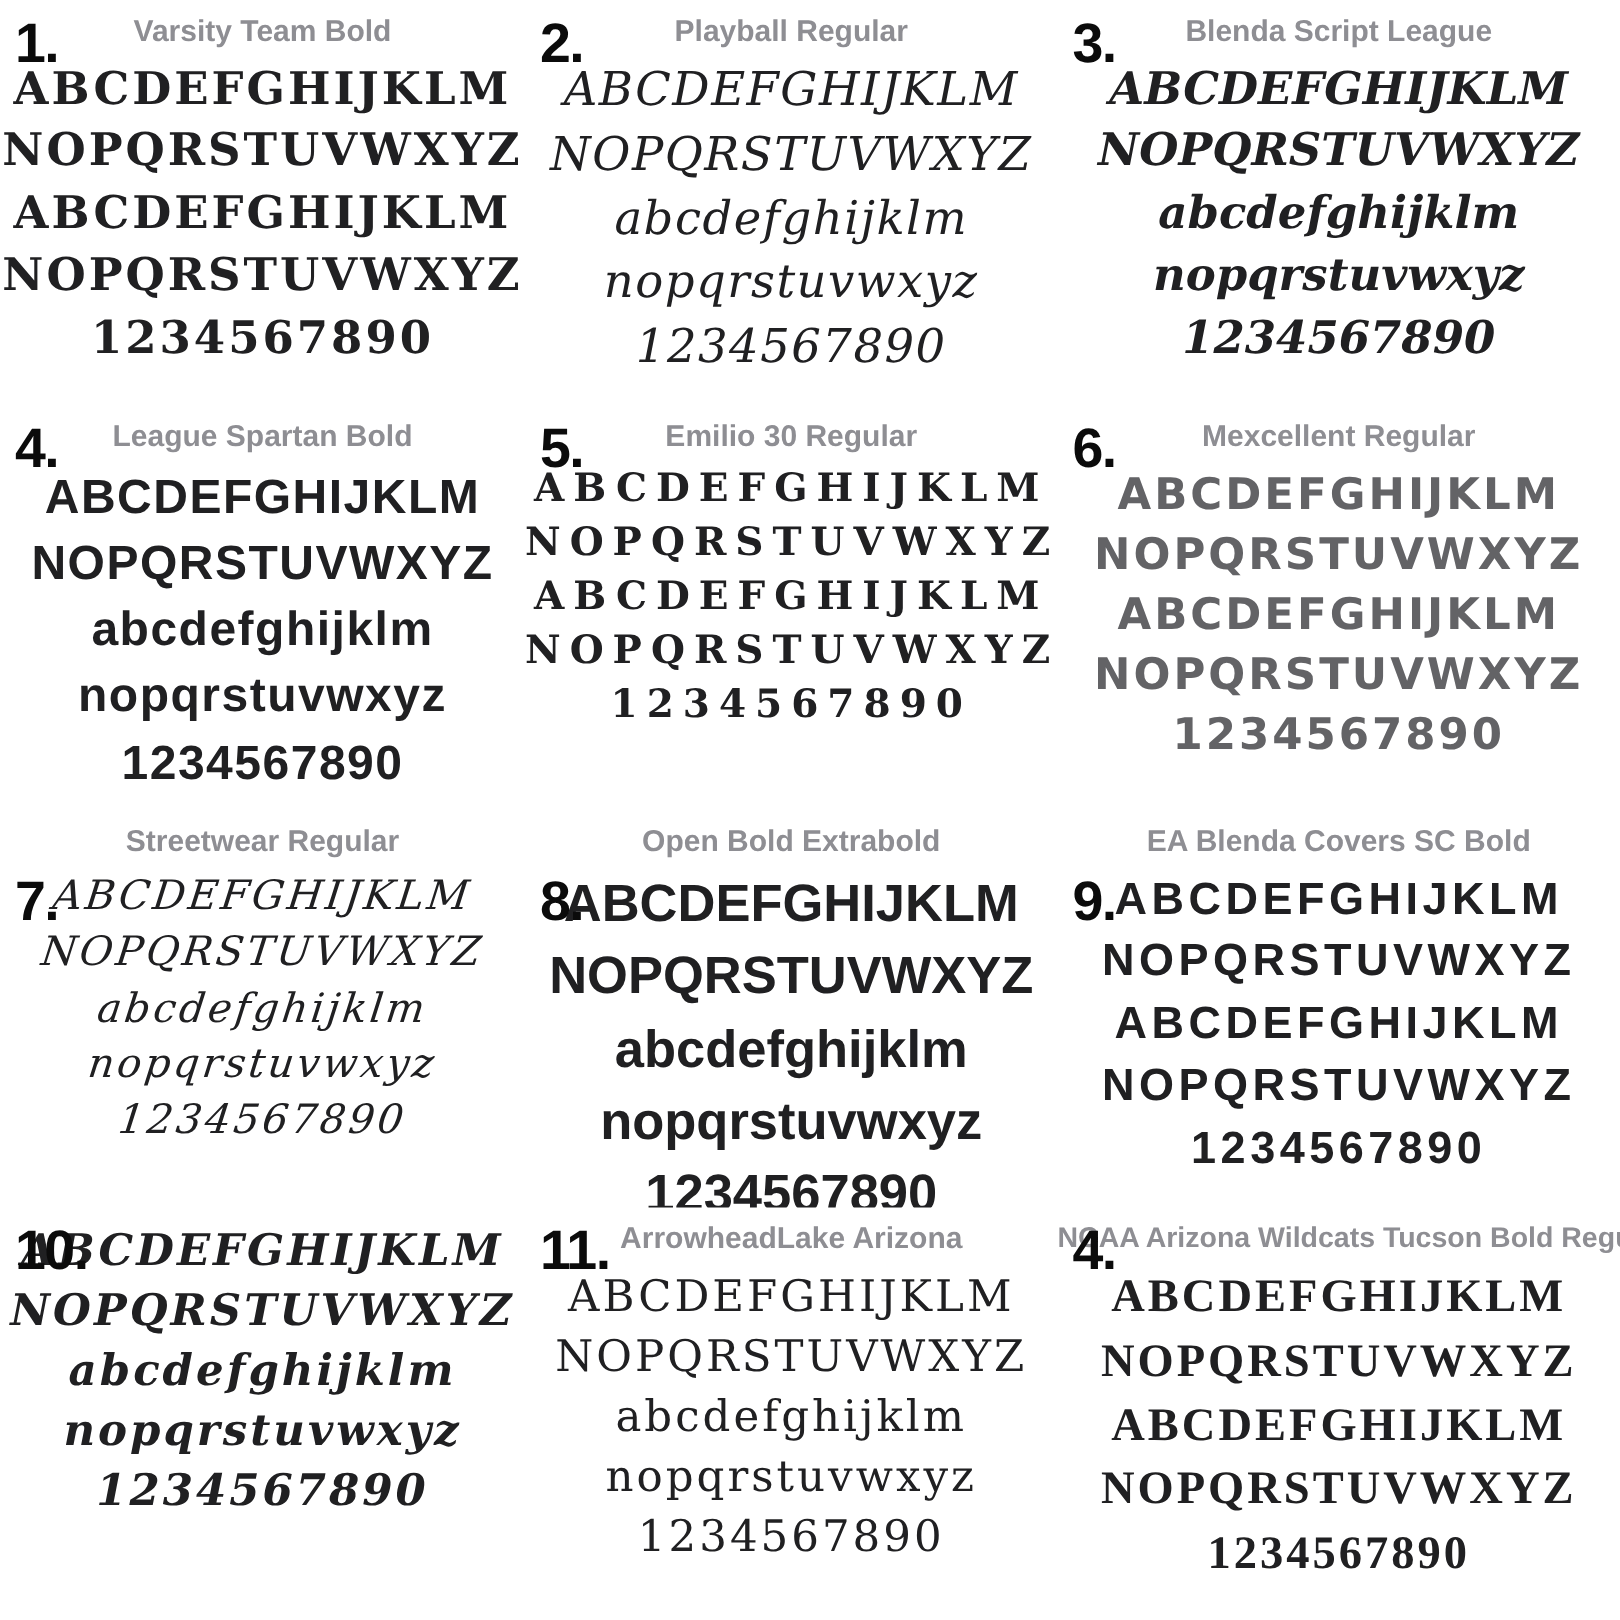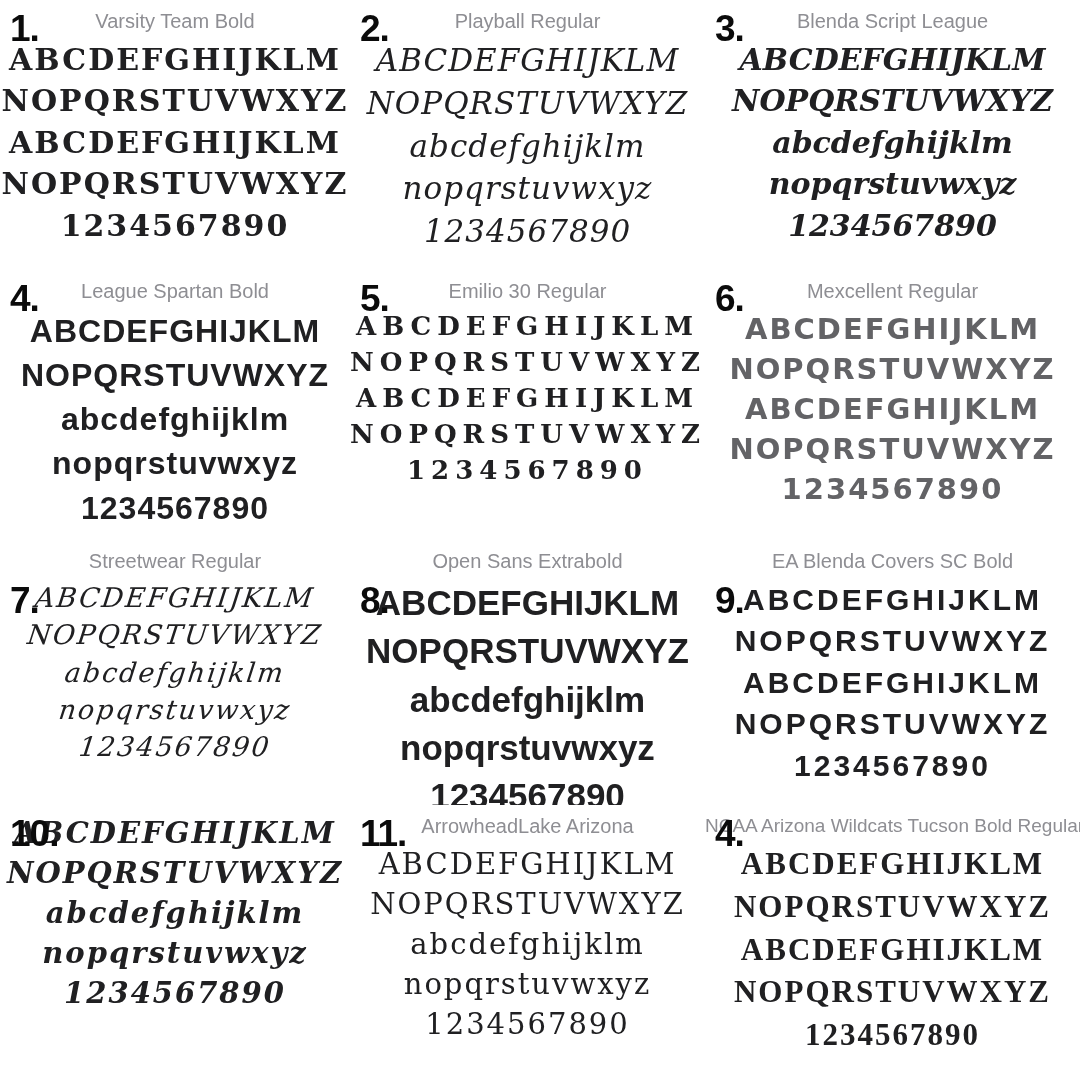--- a/index.html
+++ b/index.html
@@ -5,21 +5,21 @@
   html,body{margin:0;padding:0;background:#ffffff;}
   body{width:1080px;height:1080px;overflow:hidden;font-family:"Liberation Sans",sans-serif;}
   .sheet{display:grid;width:1080px;height:1080px;
          grid-template-columns:350px 355px 375px;
          grid-template-rows:270px 270px 265px 275px;}
   .cell{position:relative;text-align:center;padding-top:8px;overflow:hidden;}
   .num{position:absolute;left:10px;top:8px;
        font-family:"Liberation Sans",sans-serif;font-weight:800;font-size:37px;
        color:#0b0b0b;letter-spacing:-1px;}
   .num-low .num{top:40px;}
-  .fname{display:block;font-size:20px;color:#8e8e93;font-weight:400;
+  .fname{display:block;font-size:20px;color:#8e8e93;font-weight:700;
          margin:2px 0 6px 0;white-space:nowrap;}
   .fname-small{font-size:19px;}
   .line{color:#202022;white-space:nowrap;line-height:1.38;}
   
   .f1 .line{font-family:"DejaVu Serif",serif;font-weight:700;font-size:30px;letter-spacing:2px;}
   
   .f2 .line{font-family:"DejaVu Serif",serif;font-style:italic;font-size:31px;letter-spacing:1px;}
   
   .f3 .line{font-family:"DejaVu Serif",serif;font-style:italic;font-weight:700;font-size:30px;}
   
@@ -111,21 +111,21 @@
     <span class="fname">Streetwear Regular</span>
     <div class="line">ABCDEFGHIJKLM</div>
     <div class="line">NOPQRSTUVWXYZ</div>
     <div class="line">abcdefghijklm</div>
     <div class="line">nopqrstuvwxyz</div>
     <div class="line">1234567890</div>
   </section>
 
   <section class="cell f8 num-low">
     <span class="num">8.</span>
-    <span class="fname">Open Sans Extrabold</span>
+    <span class="fname">Open Bold Extrabold</span>
     <div class="line">ABCDEFGHIJKLM</div>
     <div class="line">NOPQRSTUVWXYZ</div>
     <div class="line">abcdefghijklm</div>
     <div class="line">nopqrstuvwxyz</div>
     <div class="line">1234567890</div>
   </section>
 
   <section class="cell f9 num-low">
     <span class="num">9.</span>
     <span class="fname">EA Blenda Covers SC Bold</span>

